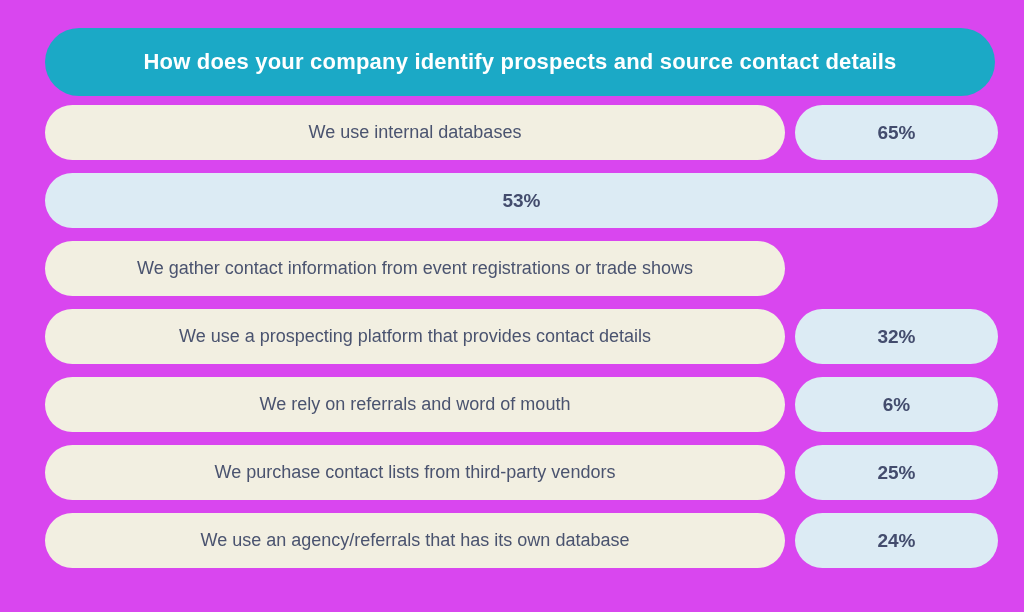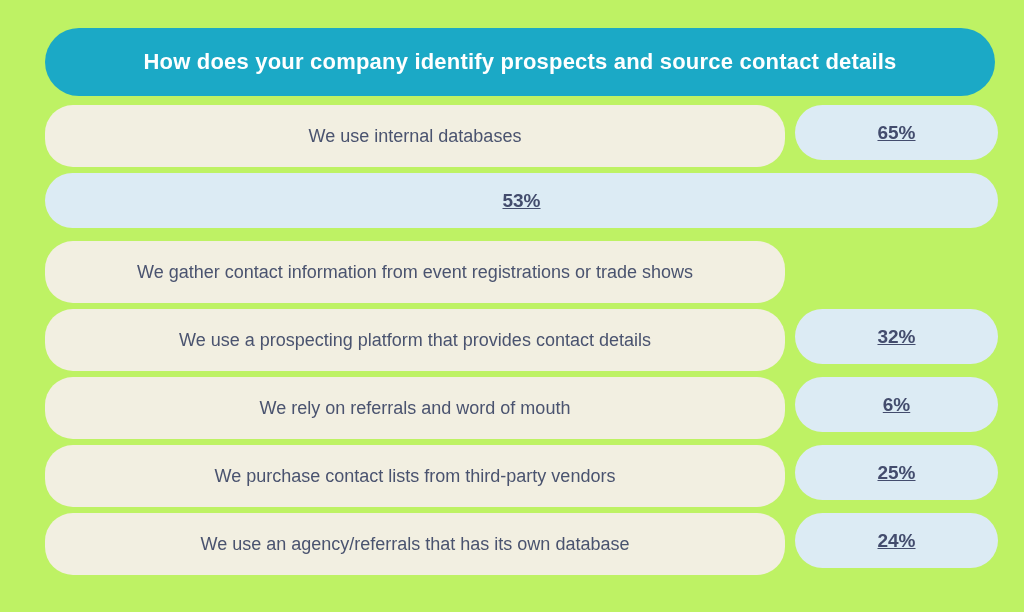--- a/index.html
+++ b/index.html
@@ -5,21 +5,21 @@
   html, body {
     margin: 0;
     padding: 0;
     background: #ffffff;
     font-family: "Liberation Sans", sans-serif;
   }
   .canvas {
     position: relative;
     width: 1024px;
     height: 612px;
-    background: #bef264;
+    background: #d946ef;
     overflow: hidden;
   }
   .inner {
     position: absolute;
     left: 45px;
     top: 28px;
     width: 953px;
   }
   .header-pill {
     width: 950px;
@@ -43,21 +43,21 @@
     flex-direction: column;
     gap: 13px;
   }
   .row {
     display: flex;
     gap: 10px;
     height: 55px;
   }
   .answer-pill {
     width: 740px;
-    height: 62px;
+    height: 55px;
     background: #f2efe1;
     border-radius: 28px;
     display: flex;
     align-items: center;
     justify-content: center;
   }
   .answer-pill span {
     color: #4a536f;
     font-size: 18px;
     font-weight: 500;
@@ -69,21 +69,20 @@
     background: #dcebf4;
     border-radius: 28px;
     display: flex;
     align-items: center;
     justify-content: center;
   }
   .value-pill span {
     color: #434c6d;
     font-size: 19px;
     font-weight: 700;
-    text-decoration: underline;
   }
 </style>
 </head>
 <body>
 
 <div class="canvas">
   <div class="inner">
 
     <div class="header-pill">
       <span>How does your company identify prospects and source contact details</span>

